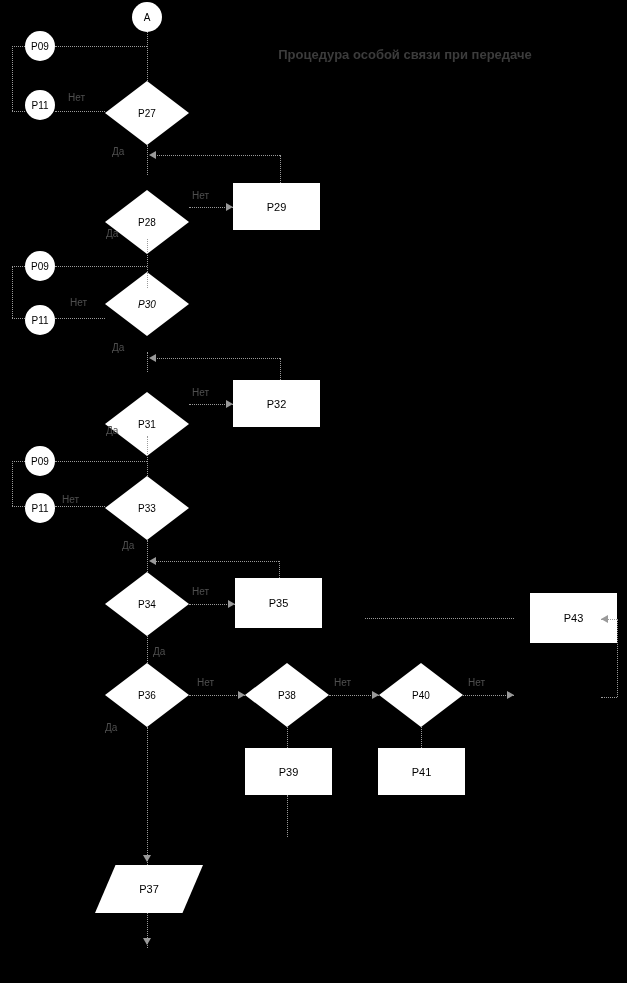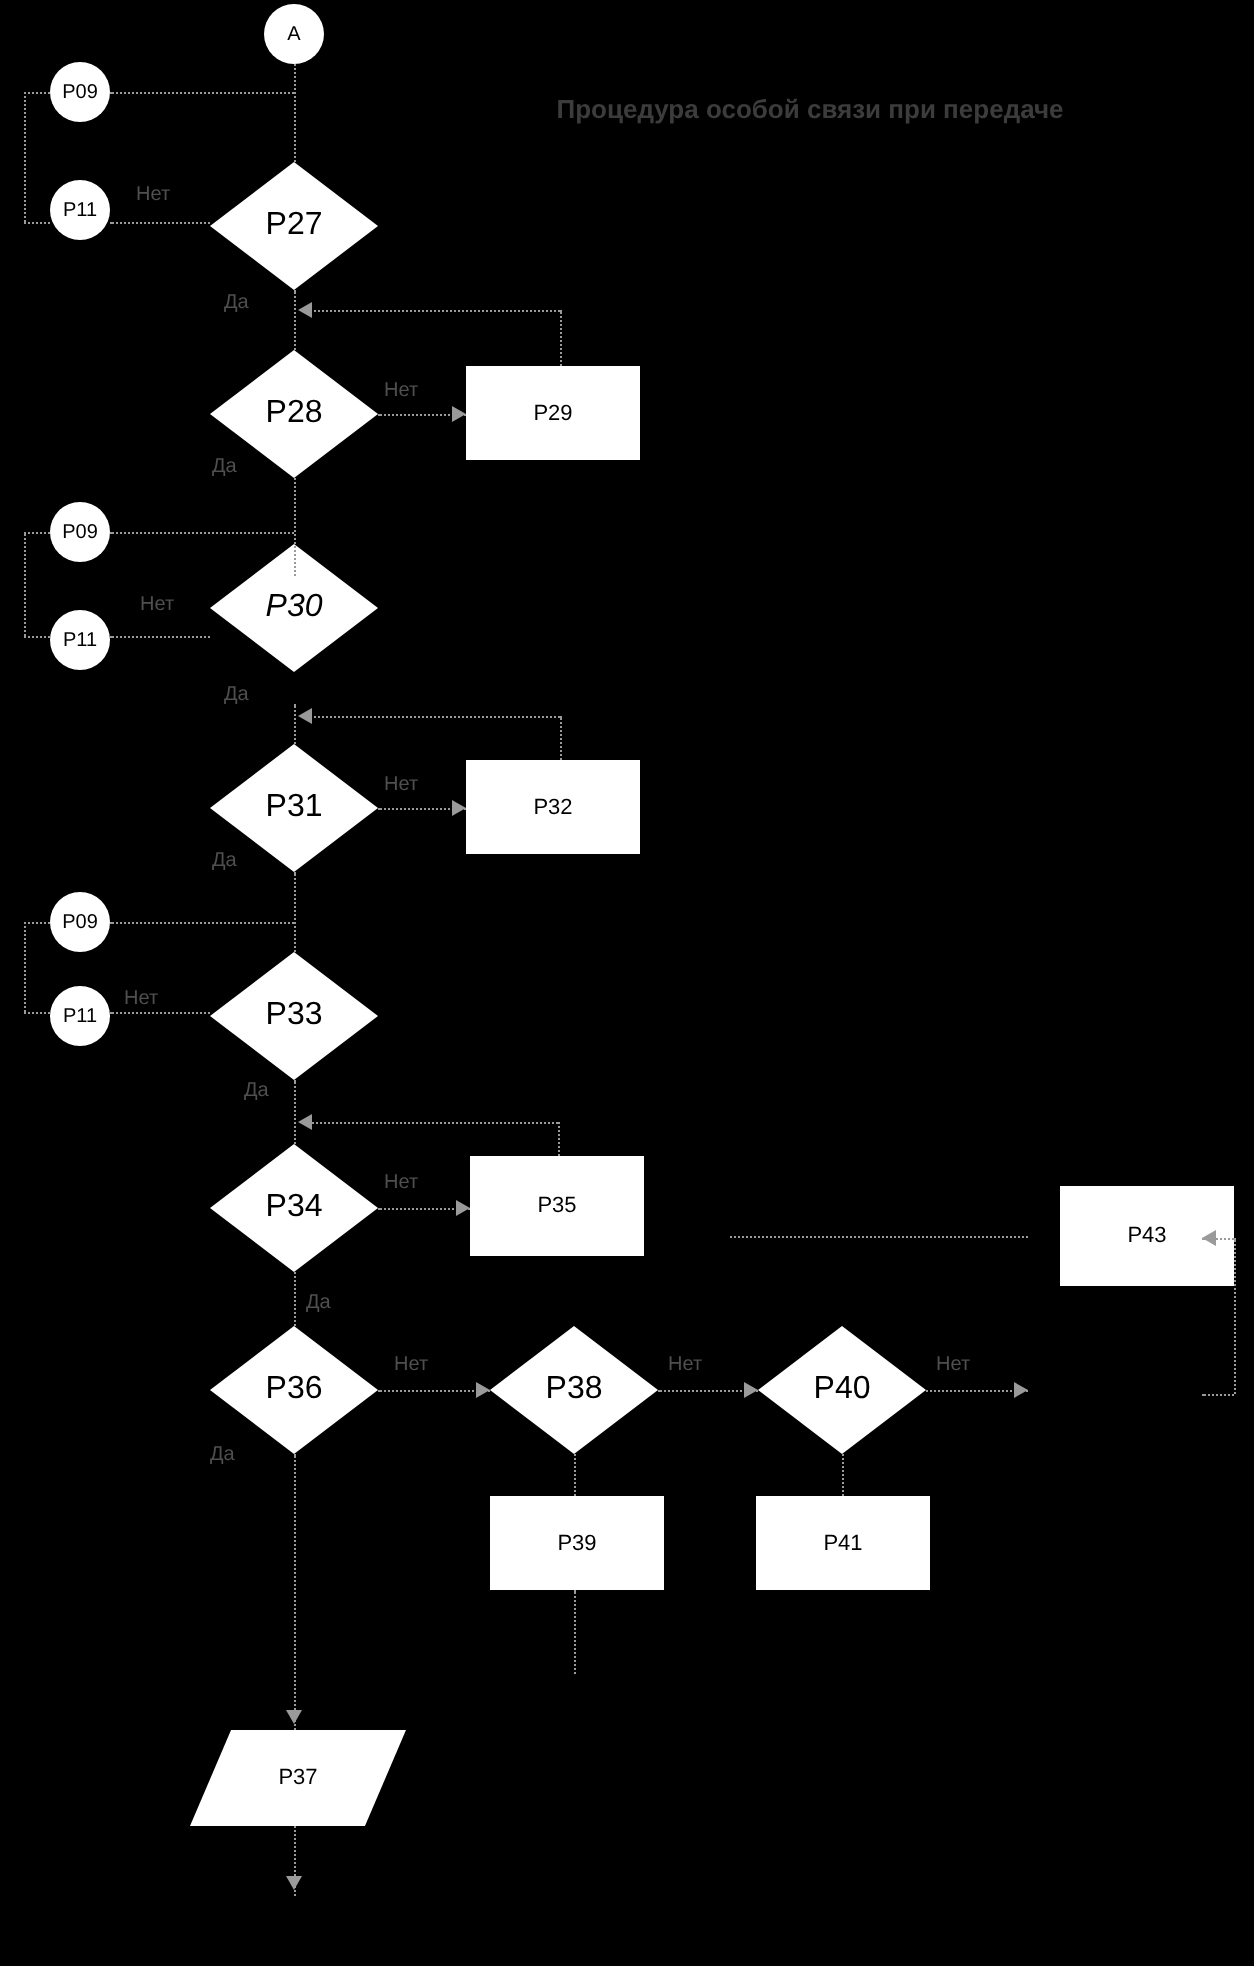--- a/index.html
+++ b/index.html
@@ -2,21 +2,21 @@
 <html><head>
 <meta charset="utf-8">
 <style>
   html,body{margin:0;padding:0;background:#000;}
   #canvas{position:relative;width:627px;height:987px;background:#000;overflow:hidden;
           font-family:"Liberation Sans",sans-serif;}
   .title{position:absolute;left:240px;top:16px;width:330px;text-align:center;
          color:#3c3c3c;font-size:13px;font-weight:bold;line-height:21px;margin-top:28px;}
   .circle{position:absolute;width:30px;height:30px;border-radius:50%;background:#fff;
           color:#000;font-size:10px;display:flex;align-items:center;justify-content:center;}
-  .diamond{position:absolute;width:84px;height:64px;background:#fff;color:#000;font-size:16px;
+  .diamond{position:absolute;width:84px;height:64px;background:#fff;color:#000;font-size:10px;
            display:flex;align-items:center;justify-content:center;
            clip-path:polygon(50% 0,100% 50%,50% 100%,0 50%);}
   .rect{position:absolute;width:87px;height:47px;background:#fff;color:#000;font-size:11px;
         display:flex;align-items:center;justify-content:center;}
   .para{position:absolute;width:108px;height:48px;background:#fff;color:#000;font-size:11px;
         display:flex;align-items:center;justify-content:center;
         clip-path:polygon(19% 0,100% 0,81% 100%,0 100%);}
   .stadium{position:absolute;width:86px;height:30px;background:#fff;color:#000;font-size:11px;
            border-radius:15px;display:flex;align-items:center;justify-content:center;}
   .hline{position:absolute;height:0;border-top:1px dotted #9a9a9a;}
@@ -39,23 +39,23 @@
 
   <div class="circle" style="left:132px;top:2px;">A</div>
   <div class="circle" style="left:25px;top:31px;">P09</div>
   <div class="circle" style="left:25px;top:90px;">P11</div>
   <div class="circle" style="left:25px;top:251px;">P09</div>
   <div class="circle" style="left:25px;top:305px;">P11</div>
   <div class="circle" style="left:25px;top:446px;">P09</div>
   <div class="circle" style="left:25px;top:493px;">P11</div>
 
   <div class="diamond" style="left:105px;top:81px;">P27</div>
-  <div class="diamond" style="left:105px;top:175px;text-align:right;">P28</div>
+  <div class="diamond" style="left:105px;top:190px;text-align:right;">P28</div>
   <div class="diamond" style="left:105px;top:272px;font-style:italic;">P30</div>
-  <div class="diamond" style="left:105px;top:372px;">P31</div>
+  <div class="diamond" style="left:105px;top:392px;">P31</div>
   <div class="diamond" style="left:105px;top:476px;">P33</div>
   <div class="diamond" style="left:105px;top:572px;">P34</div>
   <div class="diamond" style="left:105px;top:663px;">P36</div>
   <div class="diamond" style="left:245px;top:663px;">P38</div>
   <div class="diamond" style="left:379px;top:663px;">P40</div>
 
   <div class="rect" style="left:233px;top:183px;">P29</div>
   <div class="rect" style="left:233px;top:380px;">P32</div>
   <div class="rect" style="left:235px;top:578px;height:50px;">P35</div>
   <div class="rect" style="left:245px;top:748px;">P39</div>

